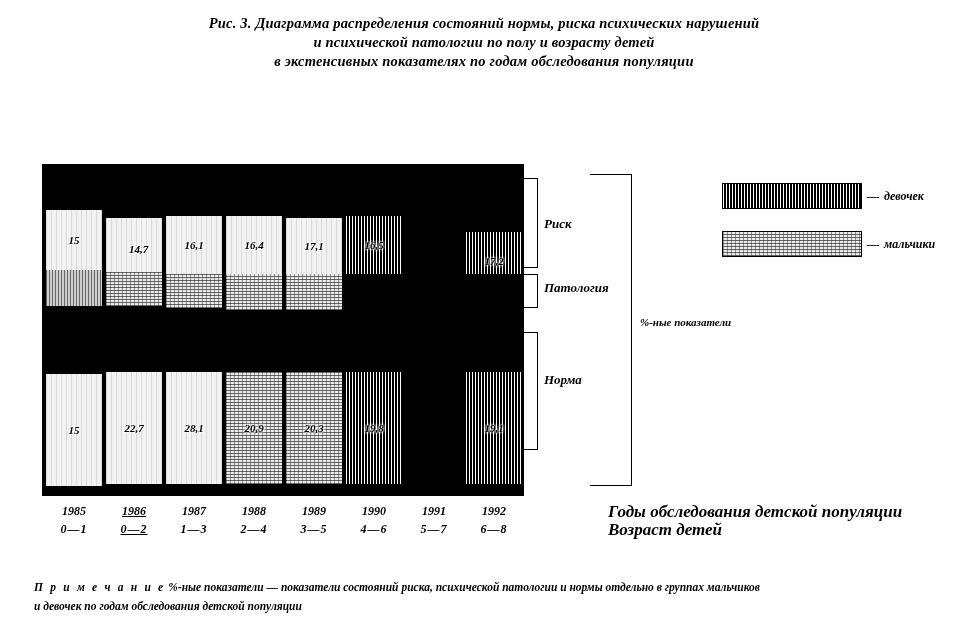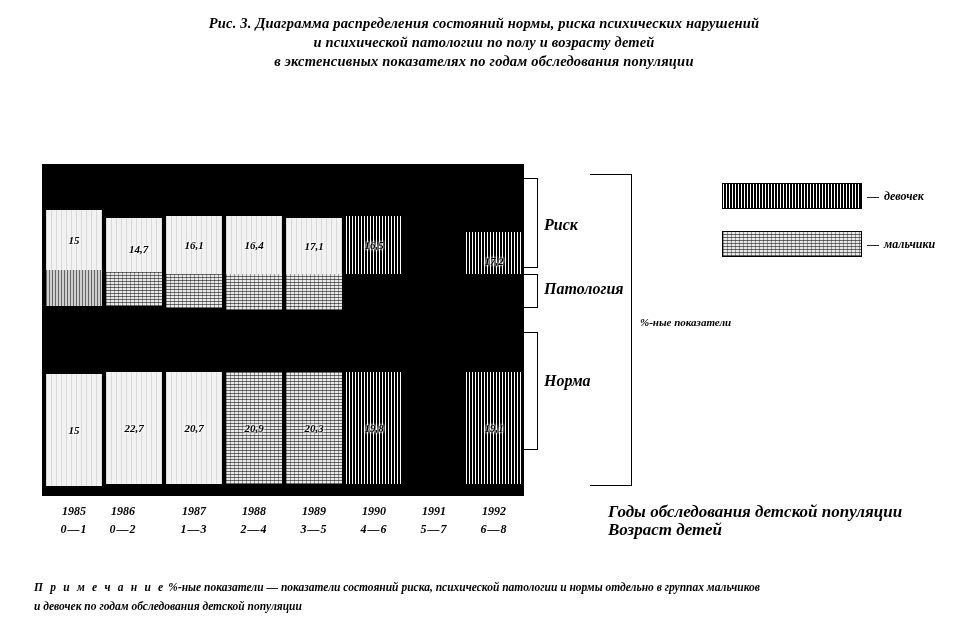--- a/index.html
+++ b/index.html
@@ -117,21 +117,21 @@
     border: 1.6px solid #000;
     border-left: none;
     box-sizing: border-box;
   }
   .bracket-label {
     position: absolute;
     left: 20px;
     font-family: "Liberation Serif", serif;
     font-weight: bold;
     font-style: italic;
-    font-size: 16px;
+    font-size: 13px;
     white-space: nowrap;
   }
   #outer-bracket {
     position: absolute;
     left: 66px;
     top: 10px;
     width: 42px;
     height: 312px;
     border: 1.8px solid #000;
     border-left: none;
@@ -276,21 +276,21 @@
       <div class="seg fill-dark" style="top: 320px; height: 12px;"></div>
     </div>
     <div class="col" style="left: 124px; width: 56px;">
       <div class="seg fill-dark" style="top: 0px; height: 52px;"></div>
       <div class="seg fill-light" style="top: 52px; height: 58px;">
         <span class="seg-label">16,1</span>
       </div>
       <div class="seg fill-boys" style="top: 110px; height: 34px;"></div>
       <div class="seg fill-dark" style="top: 144px; height: 64px;"></div>
       <div class="seg fill-light" style="top: 208px; height: 112px;">
-        <span class="seg-label">20,7</span>
+        <span class="seg-label">28,1</span>
       </div>
       <div class="seg fill-dark" style="top: 320px; height: 12px;"></div>
     </div>
     <div class="col" style="left: 184px; width: 56px;">
       <div class="seg fill-dark" style="top: 0px; height: 52px;"></div>
       <div class="seg fill-light" style="top: 52px; height: 58px;">
         <span class="seg-label">16,4</span>
       </div>
       <div class="seg fill-boys" style="top: 110px; height: 36px;"></div>
       <div class="seg fill-dark" style="top: 146px; height: 62px;"></div>
@@ -366,21 +366,21 @@
 
 <div id="xaxis">
   <div id="xaxis-caption">
     <div>Годы обследования детской популяции</div>
     <div>Возраст детей</div>
   </div>
 <div class="xtick" style="left: 1px;">
       <div class="yr">1985</div>
       <div class="ages">0—1</div>
     </div>
-    <div class="xtick" style="left: 50px;">
+    <div class="xtick" style="left: 61px; text-decoration: underline;">
       <div class="yr">1986</div>
       <div class="ages">0—2</div>
     </div>
     <div class="xtick" style="left: 121px;">
       <div class="yr">1987</div>
       <div class="ages">1—3</div>
     </div>
     <div class="xtick" style="left: 181px;">
       <div class="yr">1988</div>
       <div class="ages">2—4</div>

